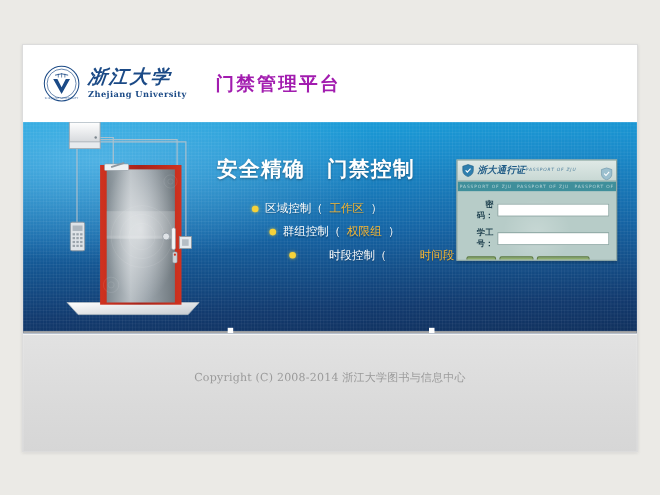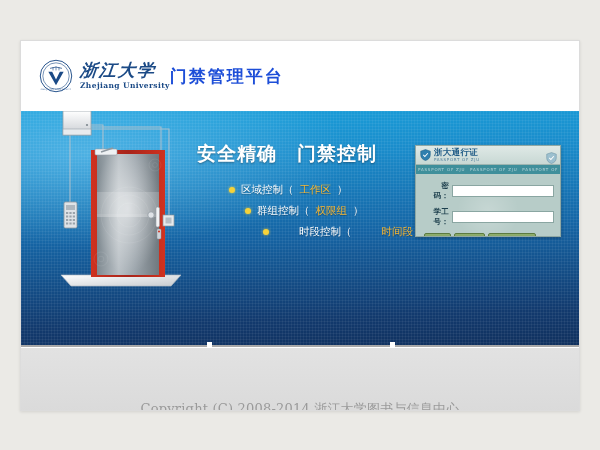--- a/index.html
+++ b/index.html
@@ -45,30 +45,31 @@
     transform: skewX(-6deg);
   }
   #logo-en {
     font-family: "DejaVu Serif", serif;
     font-size: 7.5px; font-weight: bold;
     color: #1b4a86;
     letter-spacing: .4px;
     margin-top: 3px;
   }
   #platform-title {
+    margin-left: 26px;
     font-family: "DejaVu Sans", sans-serif;
     font-size: 17px; font-weight: bold;
-    color: #1d4ed8;
+    color: #a21caf;
     letter-spacing: 2px;
   }
 
   
   #hero {
     position: relative;
-    height: 236px;
+    height: 192px;
     background:
       radial-gradient(ellipse 420px 150px at 12% 18%, rgba(120,205,245,.55) 0%, rgba(120,205,245,0) 62%),
       linear-gradient(178deg, #1a9fda 0%, #1a8ccb 20%, #1564a4 52%, #123a6e 85%, #10305d 100%);
     overflow: hidden;
   }
   #hero-dots {
     position: absolute; inset: 0;
     background-image:
       linear-gradient(to right, rgba(255,255,255,.05) 1px, transparent 1px),
       linear-gradient(to bottom, rgba(255,255,255,.05) 1px, transparent 1px);
@@ -125,21 +126,21 @@
     overflow: hidden;
   }
   #panel-head {
     position: relative;
     height: 19px;
     background: linear-gradient(#dfe9e6, #c8d8d4);
     border-bottom: 1px solid #9db5b1;
     display: flex; align-items: center; padding-left: 4px; gap: 3px;
   }
   .shield { width: 11px; height: 12px; flex: none; }
-  #panel-titles { display: flex; flex-direction: column; line-height: 1; }
+  #panel-titles { display: flex; flex-direction: row; line-height: 1; font-style: italic; }
   #panel-title-cn { font-size: 8.5px; font-weight: bold; color: #1f5b86; letter-spacing: .3px; }
   #panel-title-en { font-size: 4px; color: #4f7f9c; letter-spacing: .7px; margin-top: 1.5px; }
   #panel-shield-right { position: absolute; right: 3px; top: 3px; }
 
   #panel-strip {
     height: 9px;
     background: #3f8f9b;
     color: rgba(255,255,255,.6);
     font-size: 4px; letter-spacing: .8px;
     display: flex; align-items: center;
@@ -187,21 +188,21 @@
   #footer {
     height: 109px;
     background: linear-gradient(#e2e2e2 0%, #dadada 60%, #d6d6d6 100%);
     border-top: 1px solid #ffffff;
     display: flex; flex-direction: column;
     align-items: center; justify-content: flex-start;
     padding-top: 32px; gap: 14px;
   }
   #copyright {
     font-family: "DejaVu Serif", serif;
-    font-size: 13px; color: #9a9a9a; letter-spacing: .2px; margin-top: 20px;
+    font-size: 10px; color: #9a9a9a; letter-spacing: .2px;
   }
   #browser-note {
     font-family: "DejaVu Serif", serif;
     font-size: 8.5px; color: #8c8c8c; font-weight: bold; letter-spacing: .3px;
   }
 </style>
 </head>
 <body>
 
 <div id="page-card">

